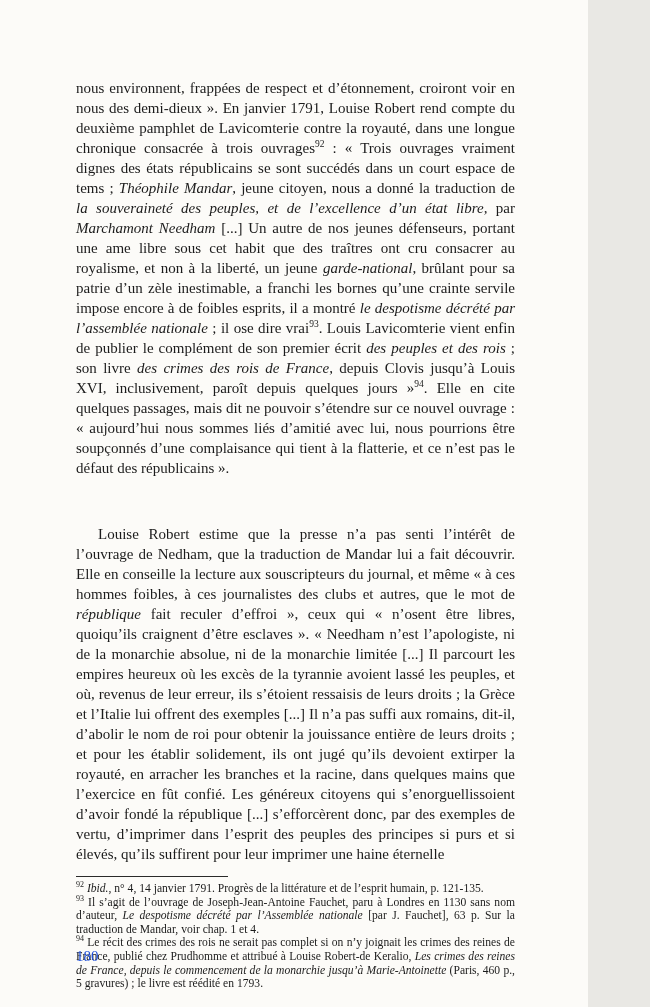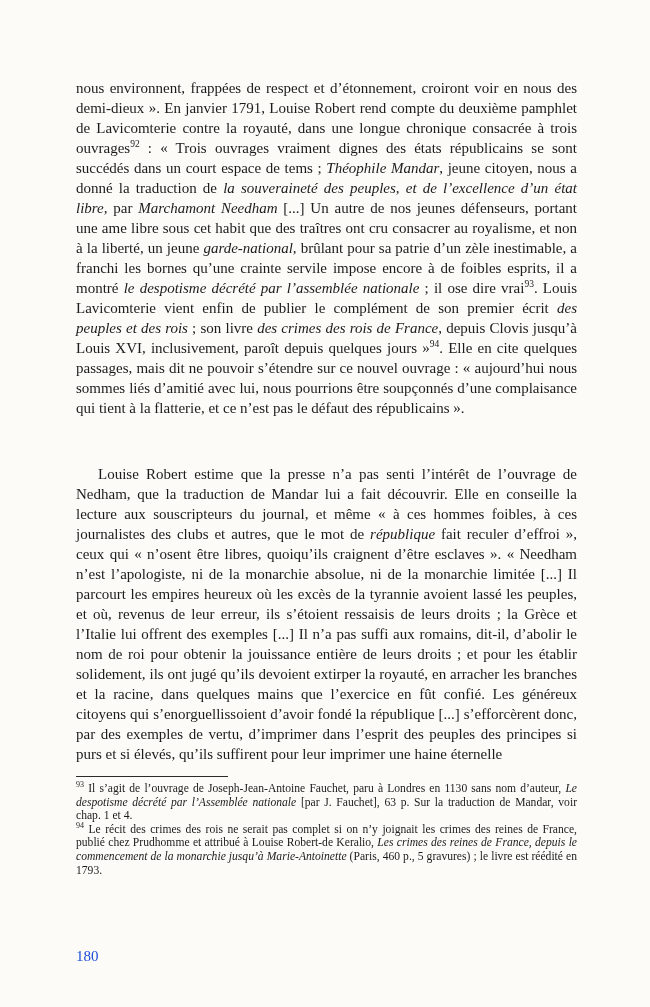--- a/index.html
+++ b/index.html
@@ -1,19 +1,19 @@
 <!DOCTYPE html>
 <html><head>
 <meta charset="utf-8">
 <style>
   * { margin: 0; padding: 0; box-sizing: border-box; }
   html, body { width: 650px; background: #e9e8e4; }
   .page {
     position: relative;
-    width: 650px;
+    width: 588px;
     height: 1007px;
     background: #fcfbf8;
     padding: 78px 73px 0 76px;
     font-family: "Liberation Serif", "DejaVu Serif", serif;
     color: #1b1b1b;
     overflow: hidden;
   }
   .body-text {
     font-size: 15px;
     line-height: 20px;
@@ -61,17 +61,18 @@
 </head>
 <body>
 
 <div class="page">
   <div class="body-text">
       <p class="para"><span>nous environnent, frappées de respect et d’étonnement, croiront voir en nous des demi-dieux ». En janvier 1791, Louise Robert rend compte du deuxième pamphlet de Lavicomterie contre la royauté, dans une longue chronique consacrée à trois ouvrages</span><sup>92</sup><span> : « Trois ouvrages vraiment dignes des états républicains se sont succédés dans un court espace de tems ; </span><span class="italic">Théophile Mandar</span><span>, jeune citoyen, nous a donné la traduction de </span><span class="italic">la souveraineté des peuples, et de l’excellence d’un état libre,</span><span> par </span><span class="italic">Marchamont Needham</span><span> [...] Un autre de nos jeunes défenseurs, portant une ame libre sous cet habit que des traîtres ont cru consacrer au royalisme, et non à la liberté, un jeune </span><span class="italic">garde-national</span><span>, brûlant pour sa patrie d’un zèle inestimable, a franchi les bornes qu’une crainte servile impose encore à de foibles esprits, il a montré </span><span class="italic">le despotisme décrété par l’assemblée nationale</span><span> ; il ose dire vrai</span><sup>93</sup><span>. Louis Lavicomterie vient enfin de publier le complément de son premier écrit </span><span class="italic">des peuples et des rois</span><span> ; son livre </span><span class="italic">des crimes des rois de France</span><span>, depuis Clovis jusqu’à Louis XVI, inclusivement, paroît depuis quelques jours »</span><sup>94</sup><span>. Elle en cite quelques passages, mais dit ne pouvoir s’étendre sur ce nouvel ouvrage : « aujourd’hui nous sommes liés d’amitié avec lui, nous pourrions être soupçonnés d’une complaisance qui tient à la flatterie, et ce n’est pas le défaut des républicains ».</span></p>
       <p class="para indent"><span>Louise Robert estime que la presse n’a pas senti l’intérêt de l’ouvrage de Nedham, que la traduction de Mandar lui a fait découvrir. Elle en conseille la lecture aux souscripteurs du journal, et même « à ces hommes foibles, à ces journalistes des clubs et autres, que le mot de </span><span class="italic">république</span><span> fait reculer d’effroi », ceux qui « n’osent être libres, quoiqu’ils craignent d’être esclaves ». « Needham n’est l’apologiste, ni de la monarchie absolue, ni de la monarchie limitée [...] Il parcourt les empires heureux où les excès de la tyrannie avoient lassé les peuples, et où, revenus de leur erreur, ils s’étoient ressaisis de leurs droits ; la Grèce et l’Italie lui offrent des exemples [...] Il n’a pas suffi aux romains, dit-il, d’abolir le nom de roi pour obtenir la jouissance entière de leurs droits ; et pour les établir solidement, ils ont jugé qu’ils devoient extirper la royauté, en arracher les branches et la racine, dans quelques mains que l’exercice en fût confié. Les généreux citoyens qui s’enorguellissoient d’avoir fondé la république [...] s’efforcèrent donc, par des exemples de vertu, d’imprimer dans l’esprit des peuples des principes si purs et si élevés, qu’ils suffirent pour leur imprimer une haine éternelle</span></p>
     </div>
   <hr class="footnote-separator">
   <div class="footnotes">
+      <div class="footnote"><sup class="fn-marker">92</sup> <span class="italic">Ibid.</span><span>, n° 4, 14 janvier 1791. Progrès de la littérature et de l’esprit humain, p. 121-135.</span></div>
       <div class="footnote"><sup class="fn-marker">93</sup> <span>Il s’agit de l’ouvrage de Joseph-Jean-Antoine Fauchet, paru à Londres en 1130 sans nom d’auteur, </span><span class="italic">Le despotisme décrété par l’Assemblée nationale</span><span> [par J. Fauchet], 63 p. Sur la traduction de Mandar, voir chap. 1 et 4.</span></div>
       <div class="footnote"><sup class="fn-marker">94</sup> <span>Le récit des crimes des rois ne serait pas complet si on n’y joignait les crimes des reines de France, publié chez Prudhomme et attribué à Louise Robert-de Keralio, </span><span class="italic">Les crimes des reines de France, depuis le commencement de la monarchie jusqu’à Marie-Antoinette</span><span> (Paris, 460 p., 5 gravures) ; le livre est réédité en 1793.</span></div>
     </div>
   <div class="page-number">180</div>
 </div>
 
 </body></html>

